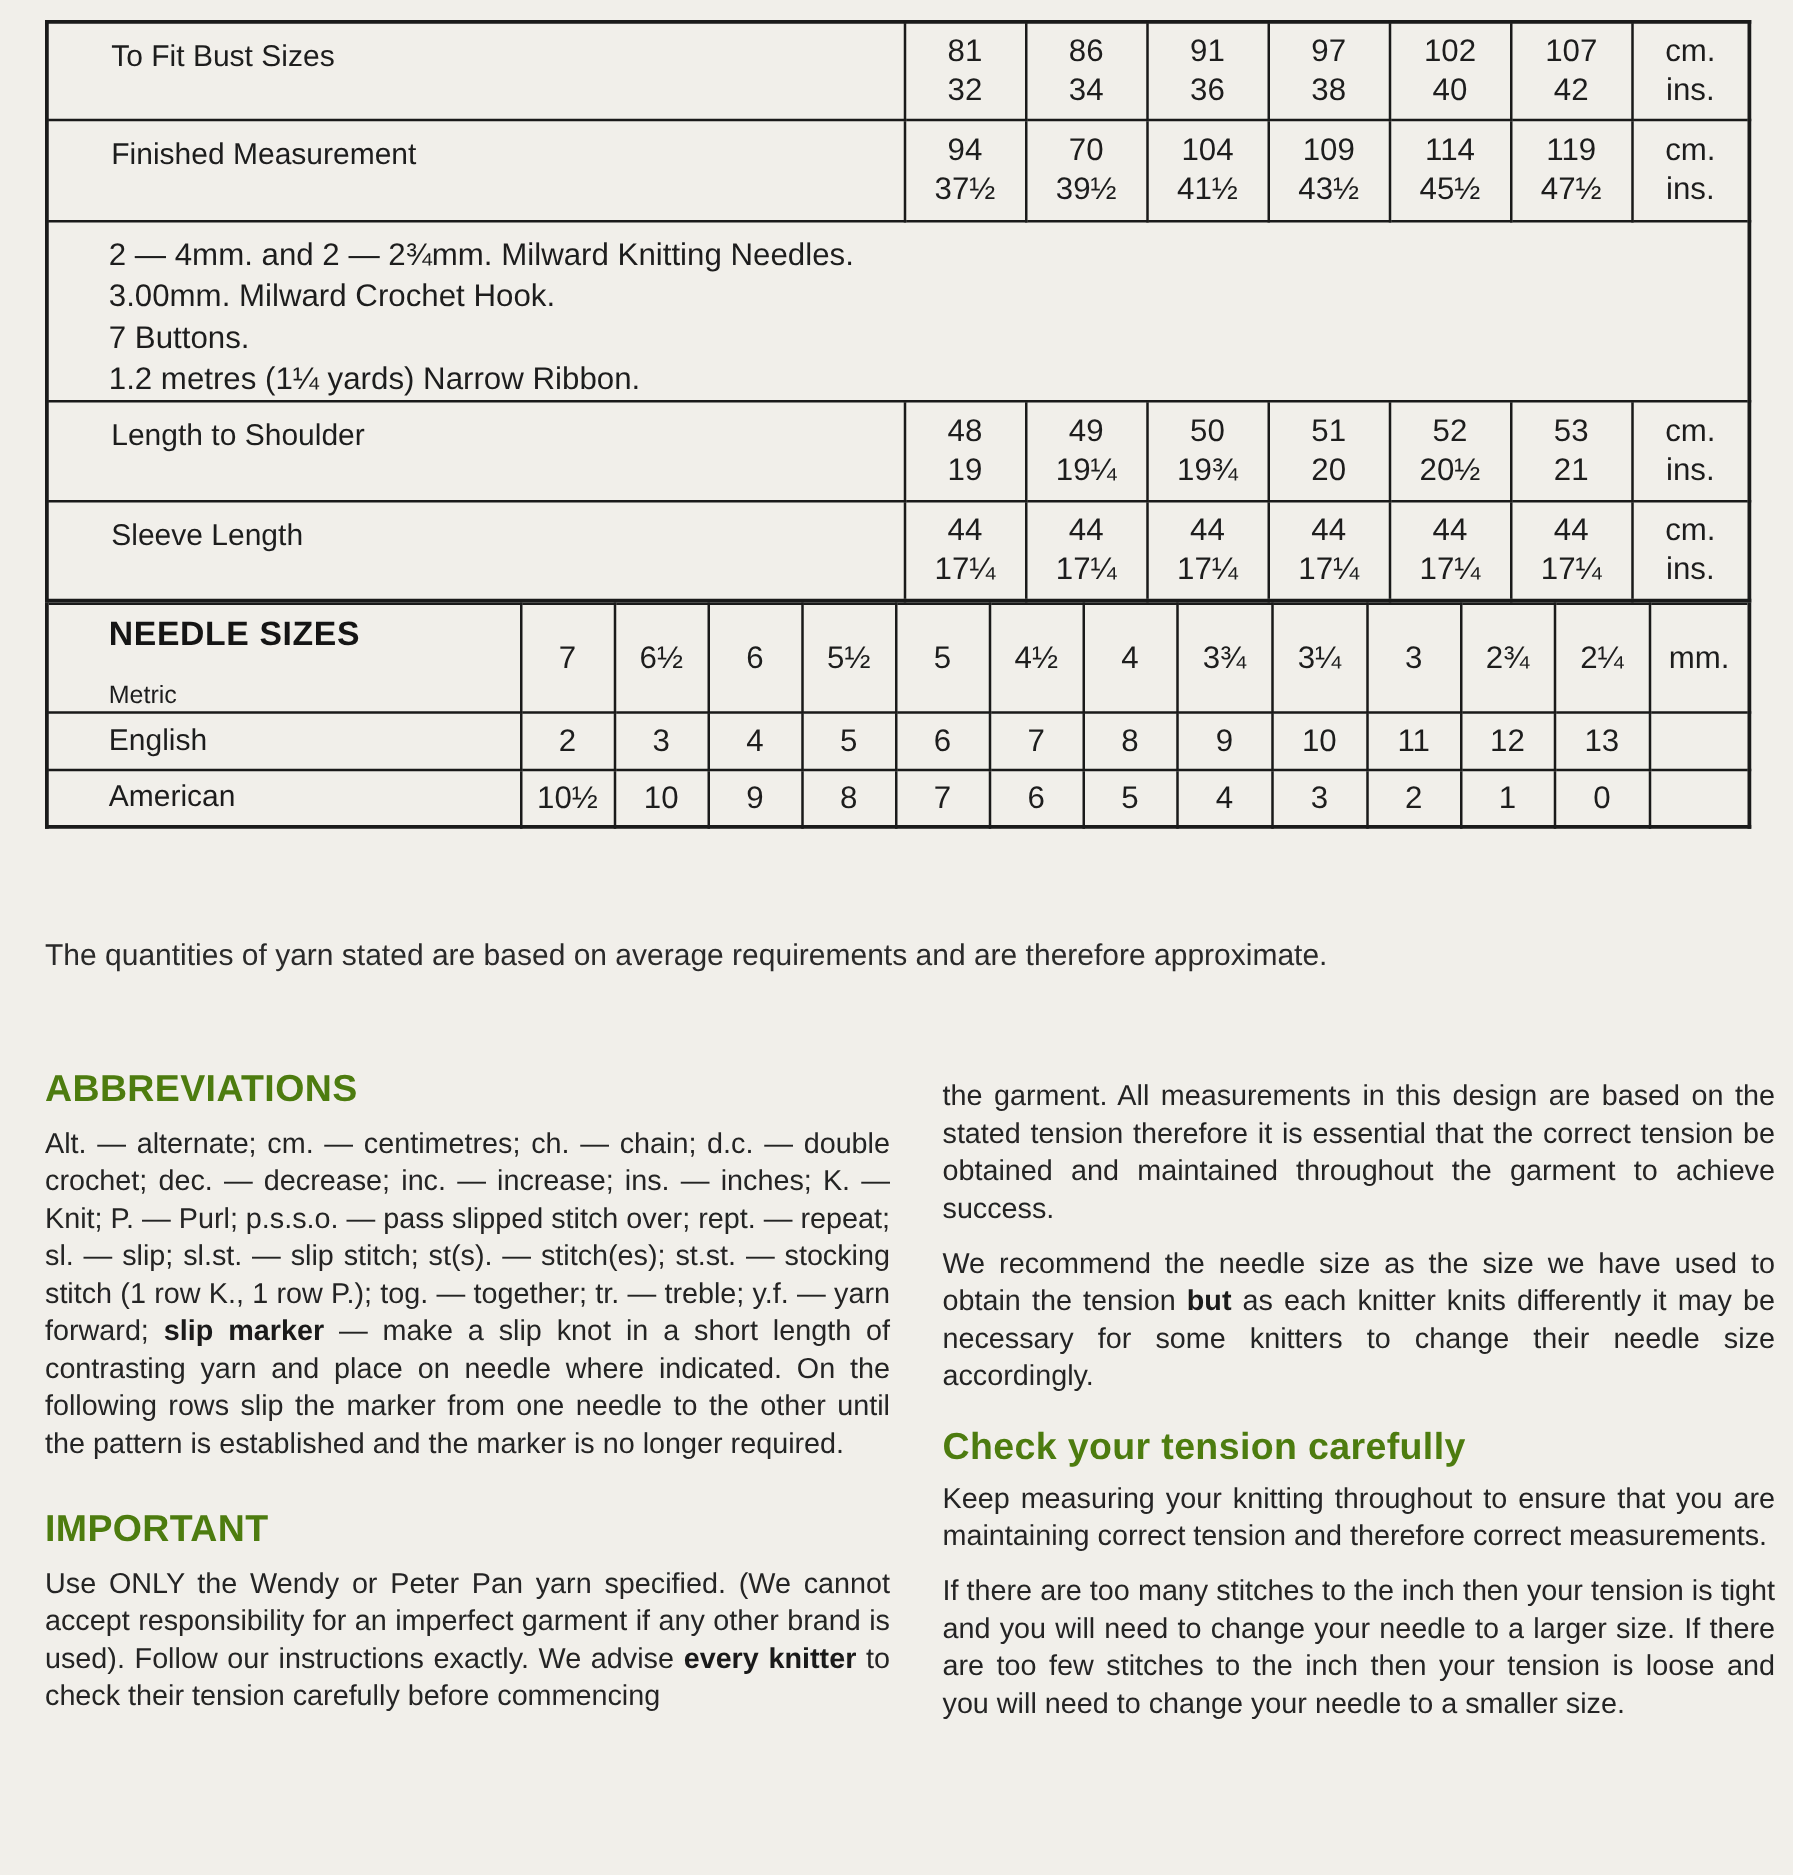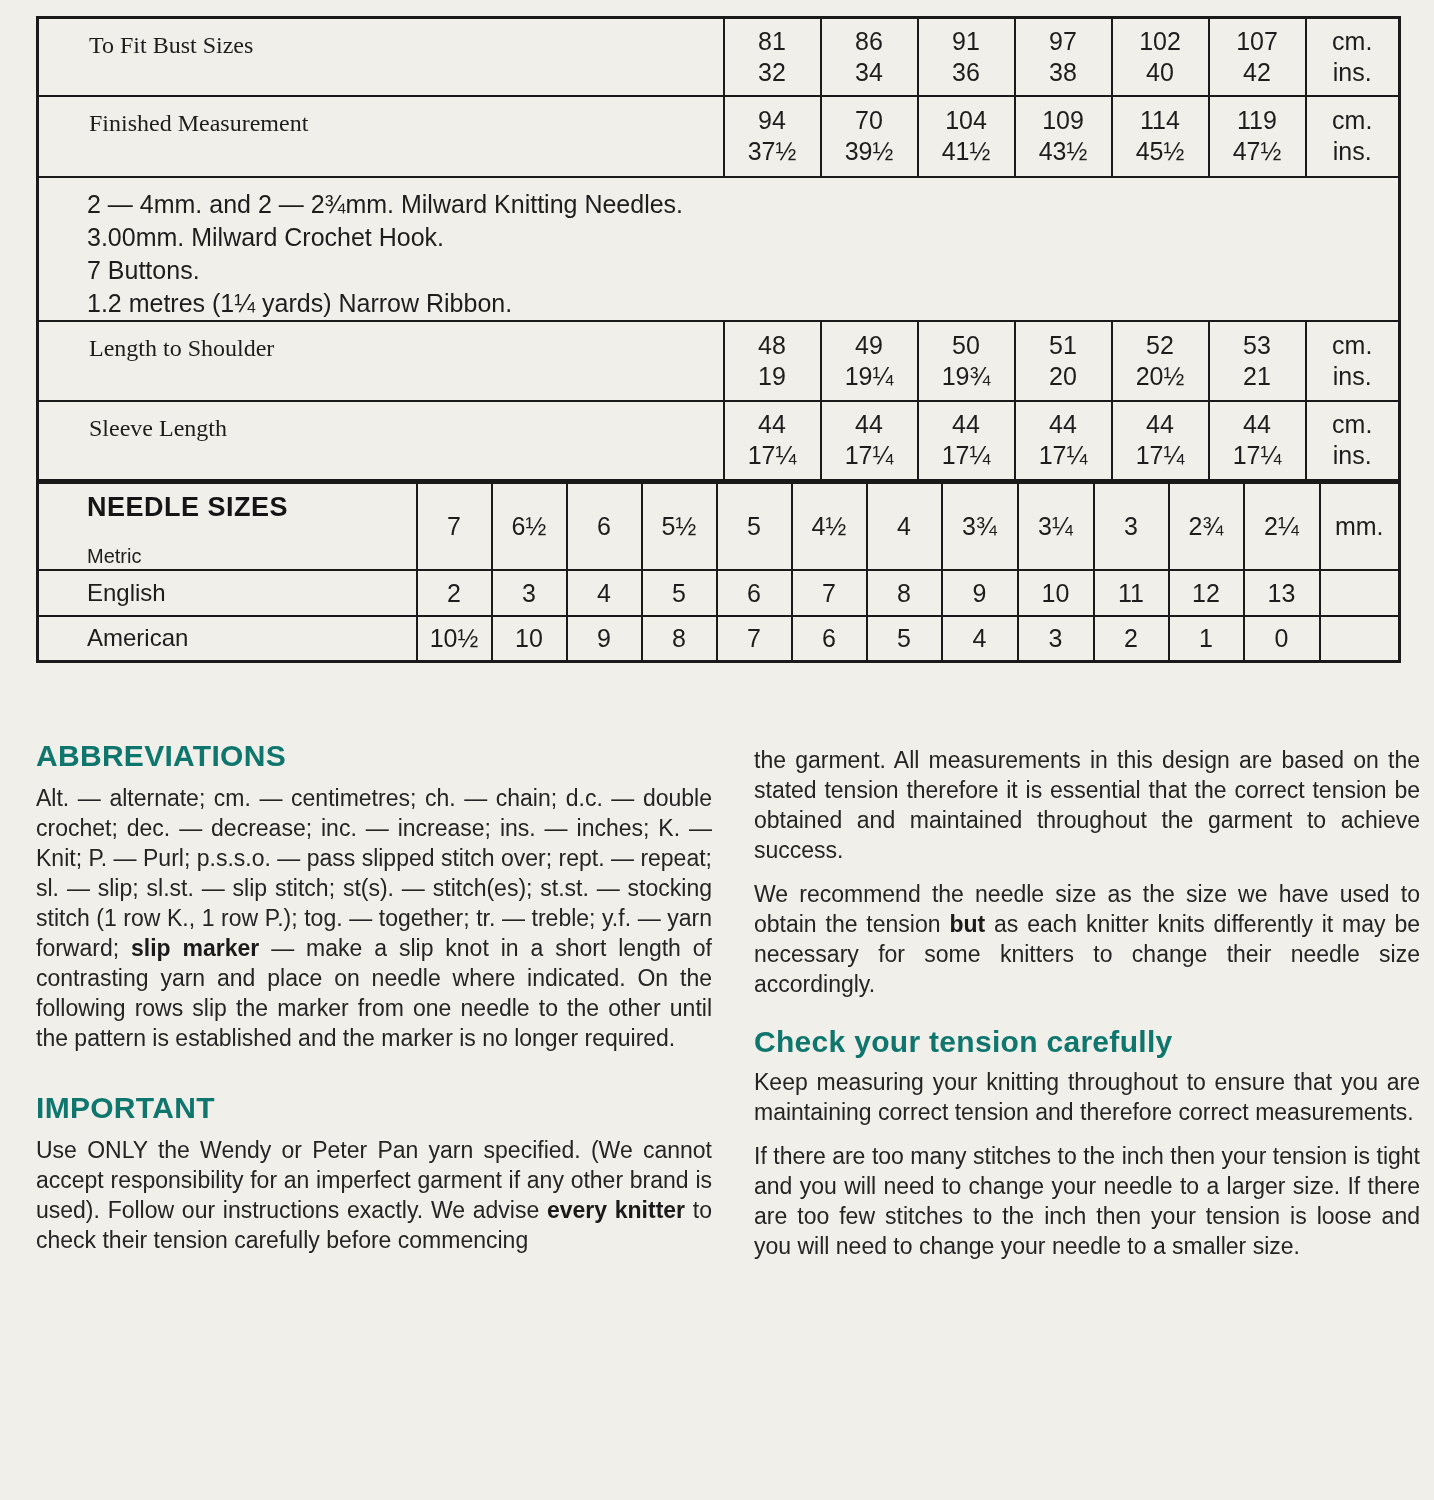--- a/index.html
+++ b/index.html
@@ -24,21 +24,21 @@
   .mtable{border:3px solid #1a1a1a;}
   .ntable{border:3px solid #1a1a1a;border-top:none;margin-top:0;}
   .mtable td,.ntable td{
     border:2px solid #1a1a1a;
     font-size:25px;color:#1d1d1d;
     vertical-align:middle;text-align:center;
     padding:0;overflow:hidden;
   }
   .mtable td.lbl{
     text-align:left;vertical-align:top;
-    padding:13px 0 0 50px;font-size:24px;font-family:Liberation Serif, serif;
+    padding:13px 0 0 50px;font-size:24px;
   }
   .mtable td.lbl-mid{vertical-align:middle;padding-top:0;}
   .r-bust{height:78px;}
   .r-finished{height:81px;}
   .r-yarn{height:54px;}
   .r-materials{height:134px;}
   .r-shoulder{height:80px;}
   .r-sleeve{height:80px;}
   .two div{line-height:31px;}
   .yarnlbl{display:flex;justify-content:space-between;align-items:center;padding-right:42px;}
@@ -63,21 +63,21 @@
   .note{
     margin:88px 0 0 0;font-size:24px;color:#2a2a2a;
   }
   .cols{
     display:flex;margin-top:76px;
   }
   .col-left{width:676px;flex:0 0 676px;}
   .col-gap{width:42px;flex:0 0 42px;}
   .col-right{flex:1;}
   h2{
-    font-size:30px;font-weight:700;color:#0f766e;
+    font-size:30px;font-weight:700;color:#4d7c0f;
     margin:0 0 10px 0;letter-spacing:0.3px;
   }
   h2.imp{margin-top:38px;}
   h2.tension{margin-top:26px;margin-bottom:8px;}
   .body-p{
     font-size:23px;line-height:30px;color:#242424;
     text-align:justify;margin:0 0 14px 0;
   }
   .col-right .body-p.first{margin-top:6px;}
   .b{font-weight:700;color:#1a1a1a;}
@@ -300,20 +300,21 @@
       <td class="nval">4</td>
       <td class="nval">3</td>
       <td class="nval">2</td>
       <td class="nval">1</td>
       <td class="nval">0</td>
       <td class="nval"></td>
     </tr>
   </tbody>
     </table>
 
+  <p class="note">The quantities of yarn stated are based on average requirements and are therefore approximate.</p>
 
   <div class="cols">
     <div class="col-left">
       <h2>ABBREVIATIONS</h2>
       <p class="body-p"><span>Alt. — alternate; cm. — centimetres; ch. — chain; d.c. — double crochet; dec. — decrease; inc. — increase; ins. — inches; K. — Knit; P. — Purl; p.s.s.o. — pass slipped stitch over; rept. — repeat; sl. — slip; sl.st. — slip stitch; st(s). — stitch(es); st.st. — stocking stitch (1 row K., 1 row P.); tog. — together; tr. — treble; y.f. — yarn forward; </span><span class="b">slip marker</span><span> — make a slip knot in a short length of contrasting yarn and place on needle where indicated. On the following rows slip the marker from one needle to the other until the pattern is established and the marker is no longer required.</span></p>
       <h2 class="imp">IMPORTANT</h2>
       <p class="body-p"><span>Use ONLY the Wendy or Peter Pan yarn specified. (We cannot accept responsibility for an imperfect garment if any other brand is used). Follow our instructions exactly. We advise </span><span class="b">every knitter</span><span> to check their tension carefully before commencing</span></p>
     </div>
     <div class="col-gap"></div>
     <div class="col-right">

